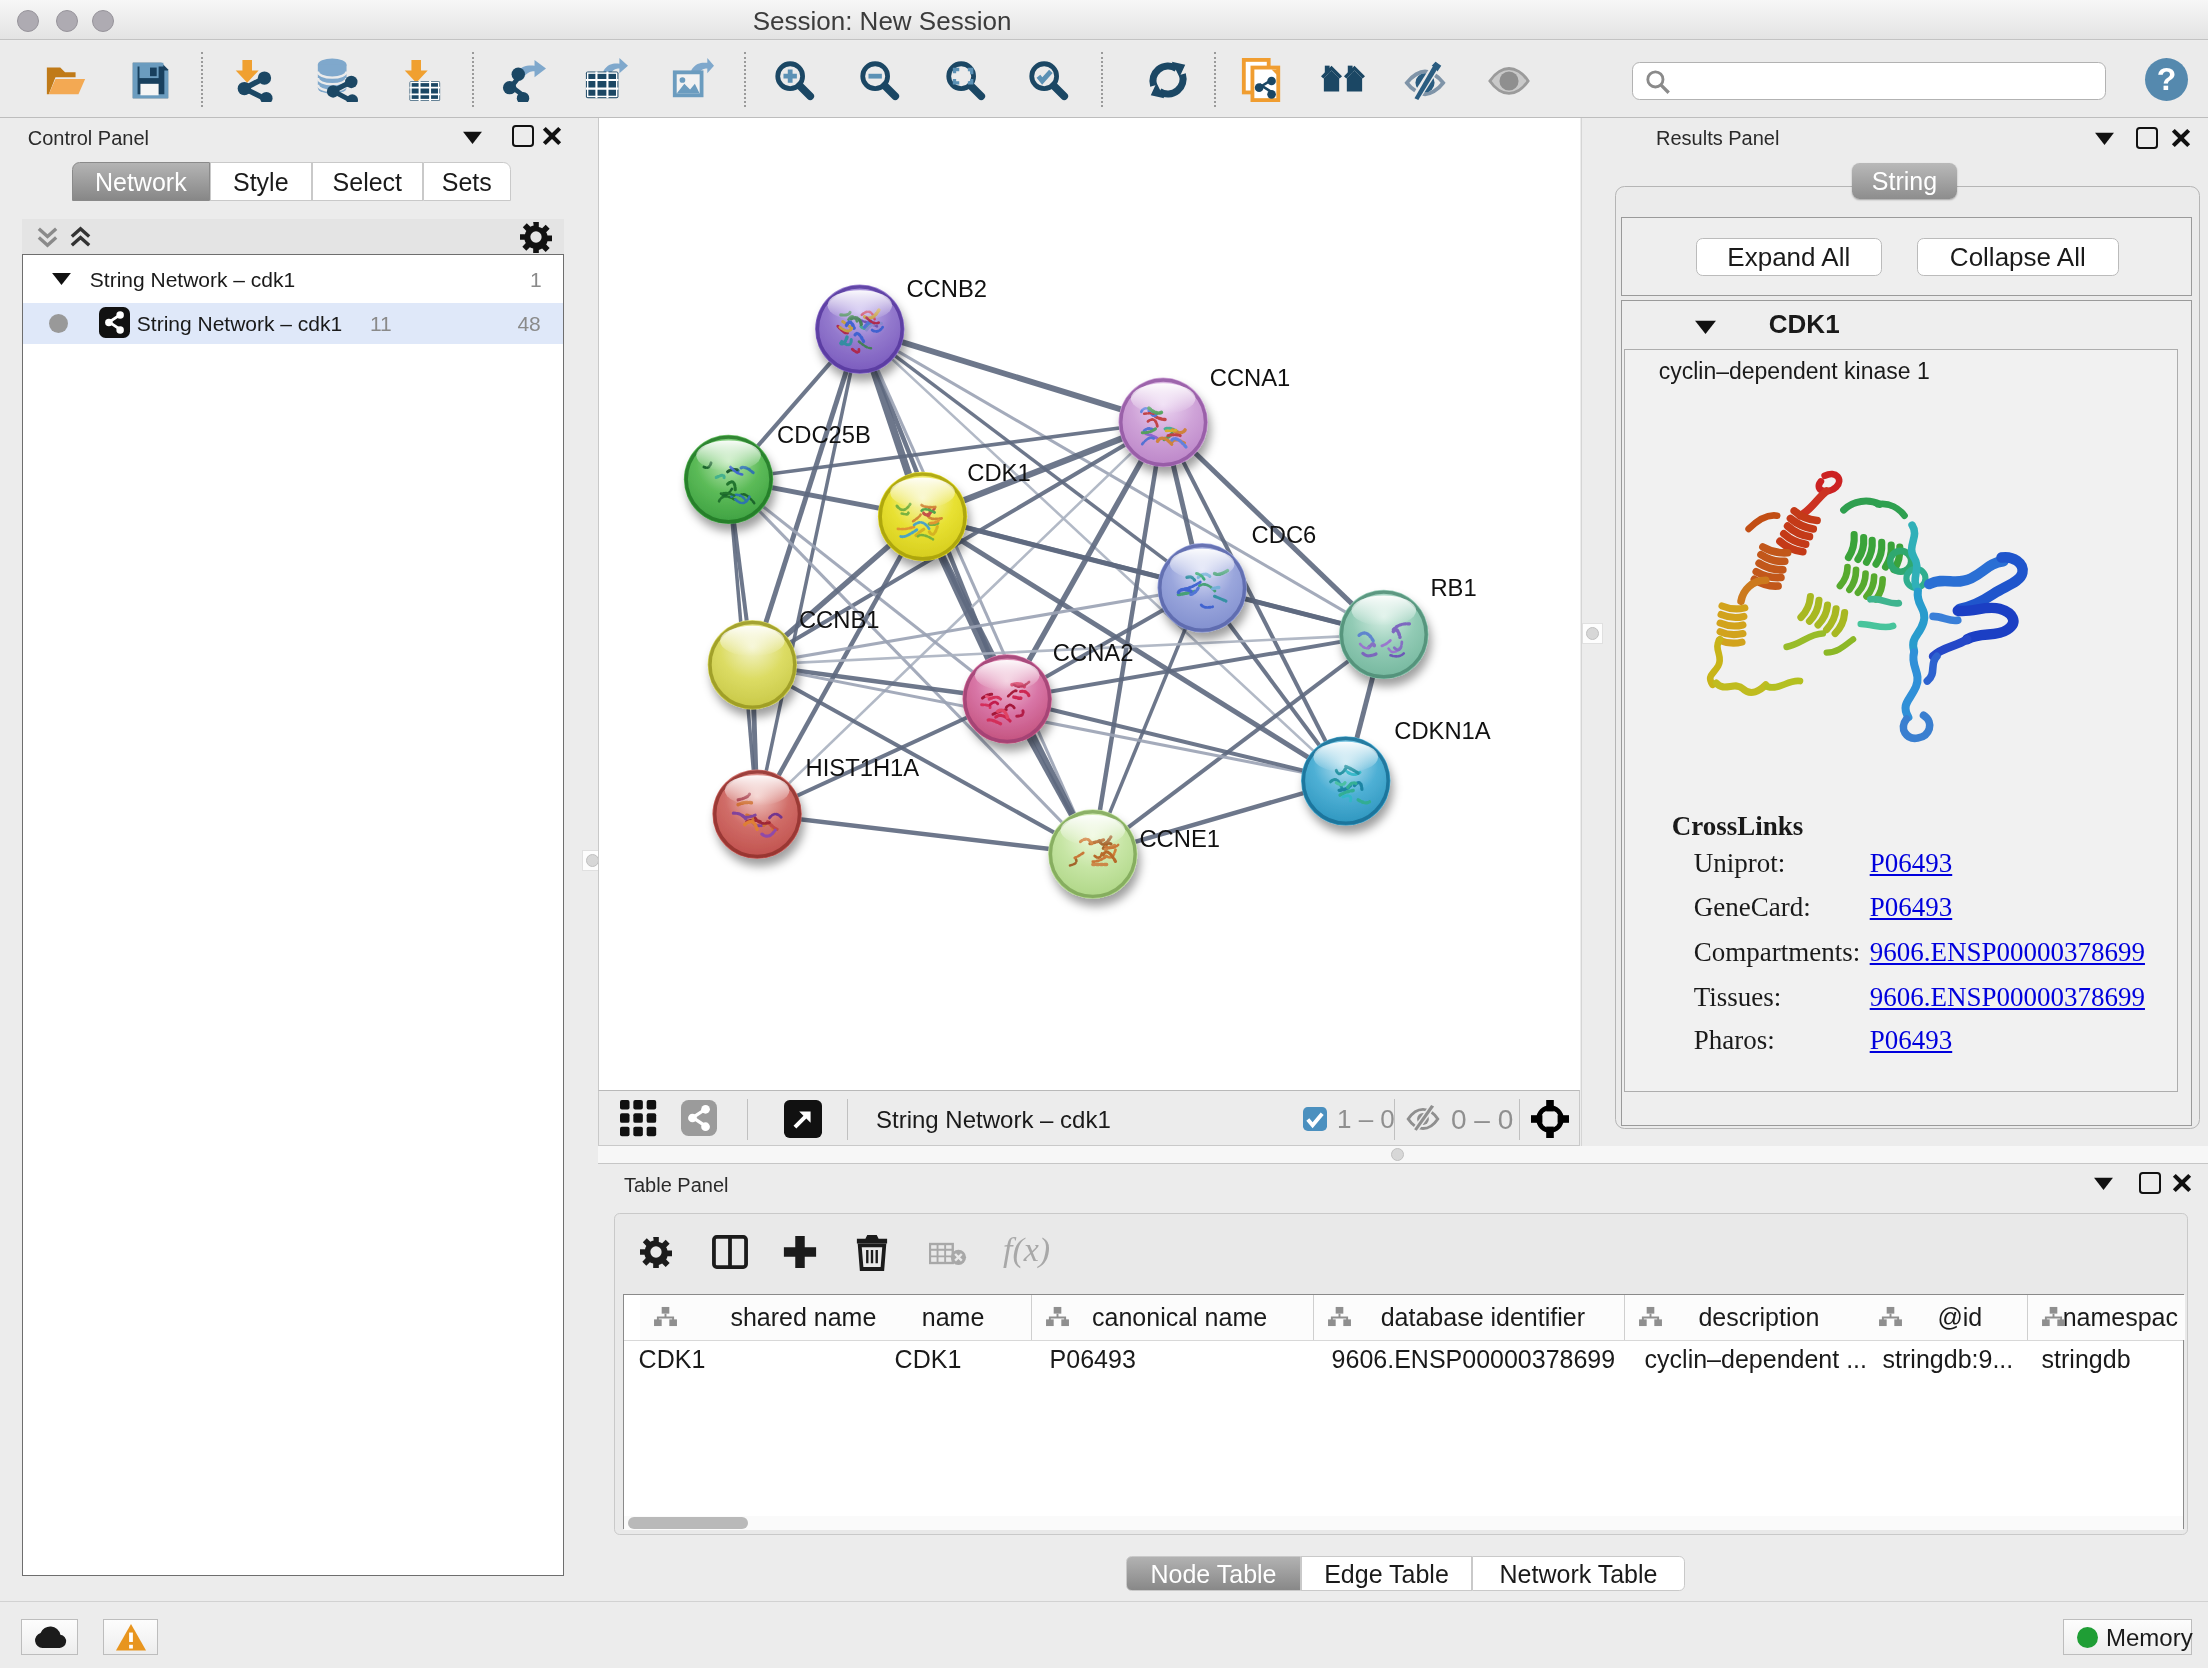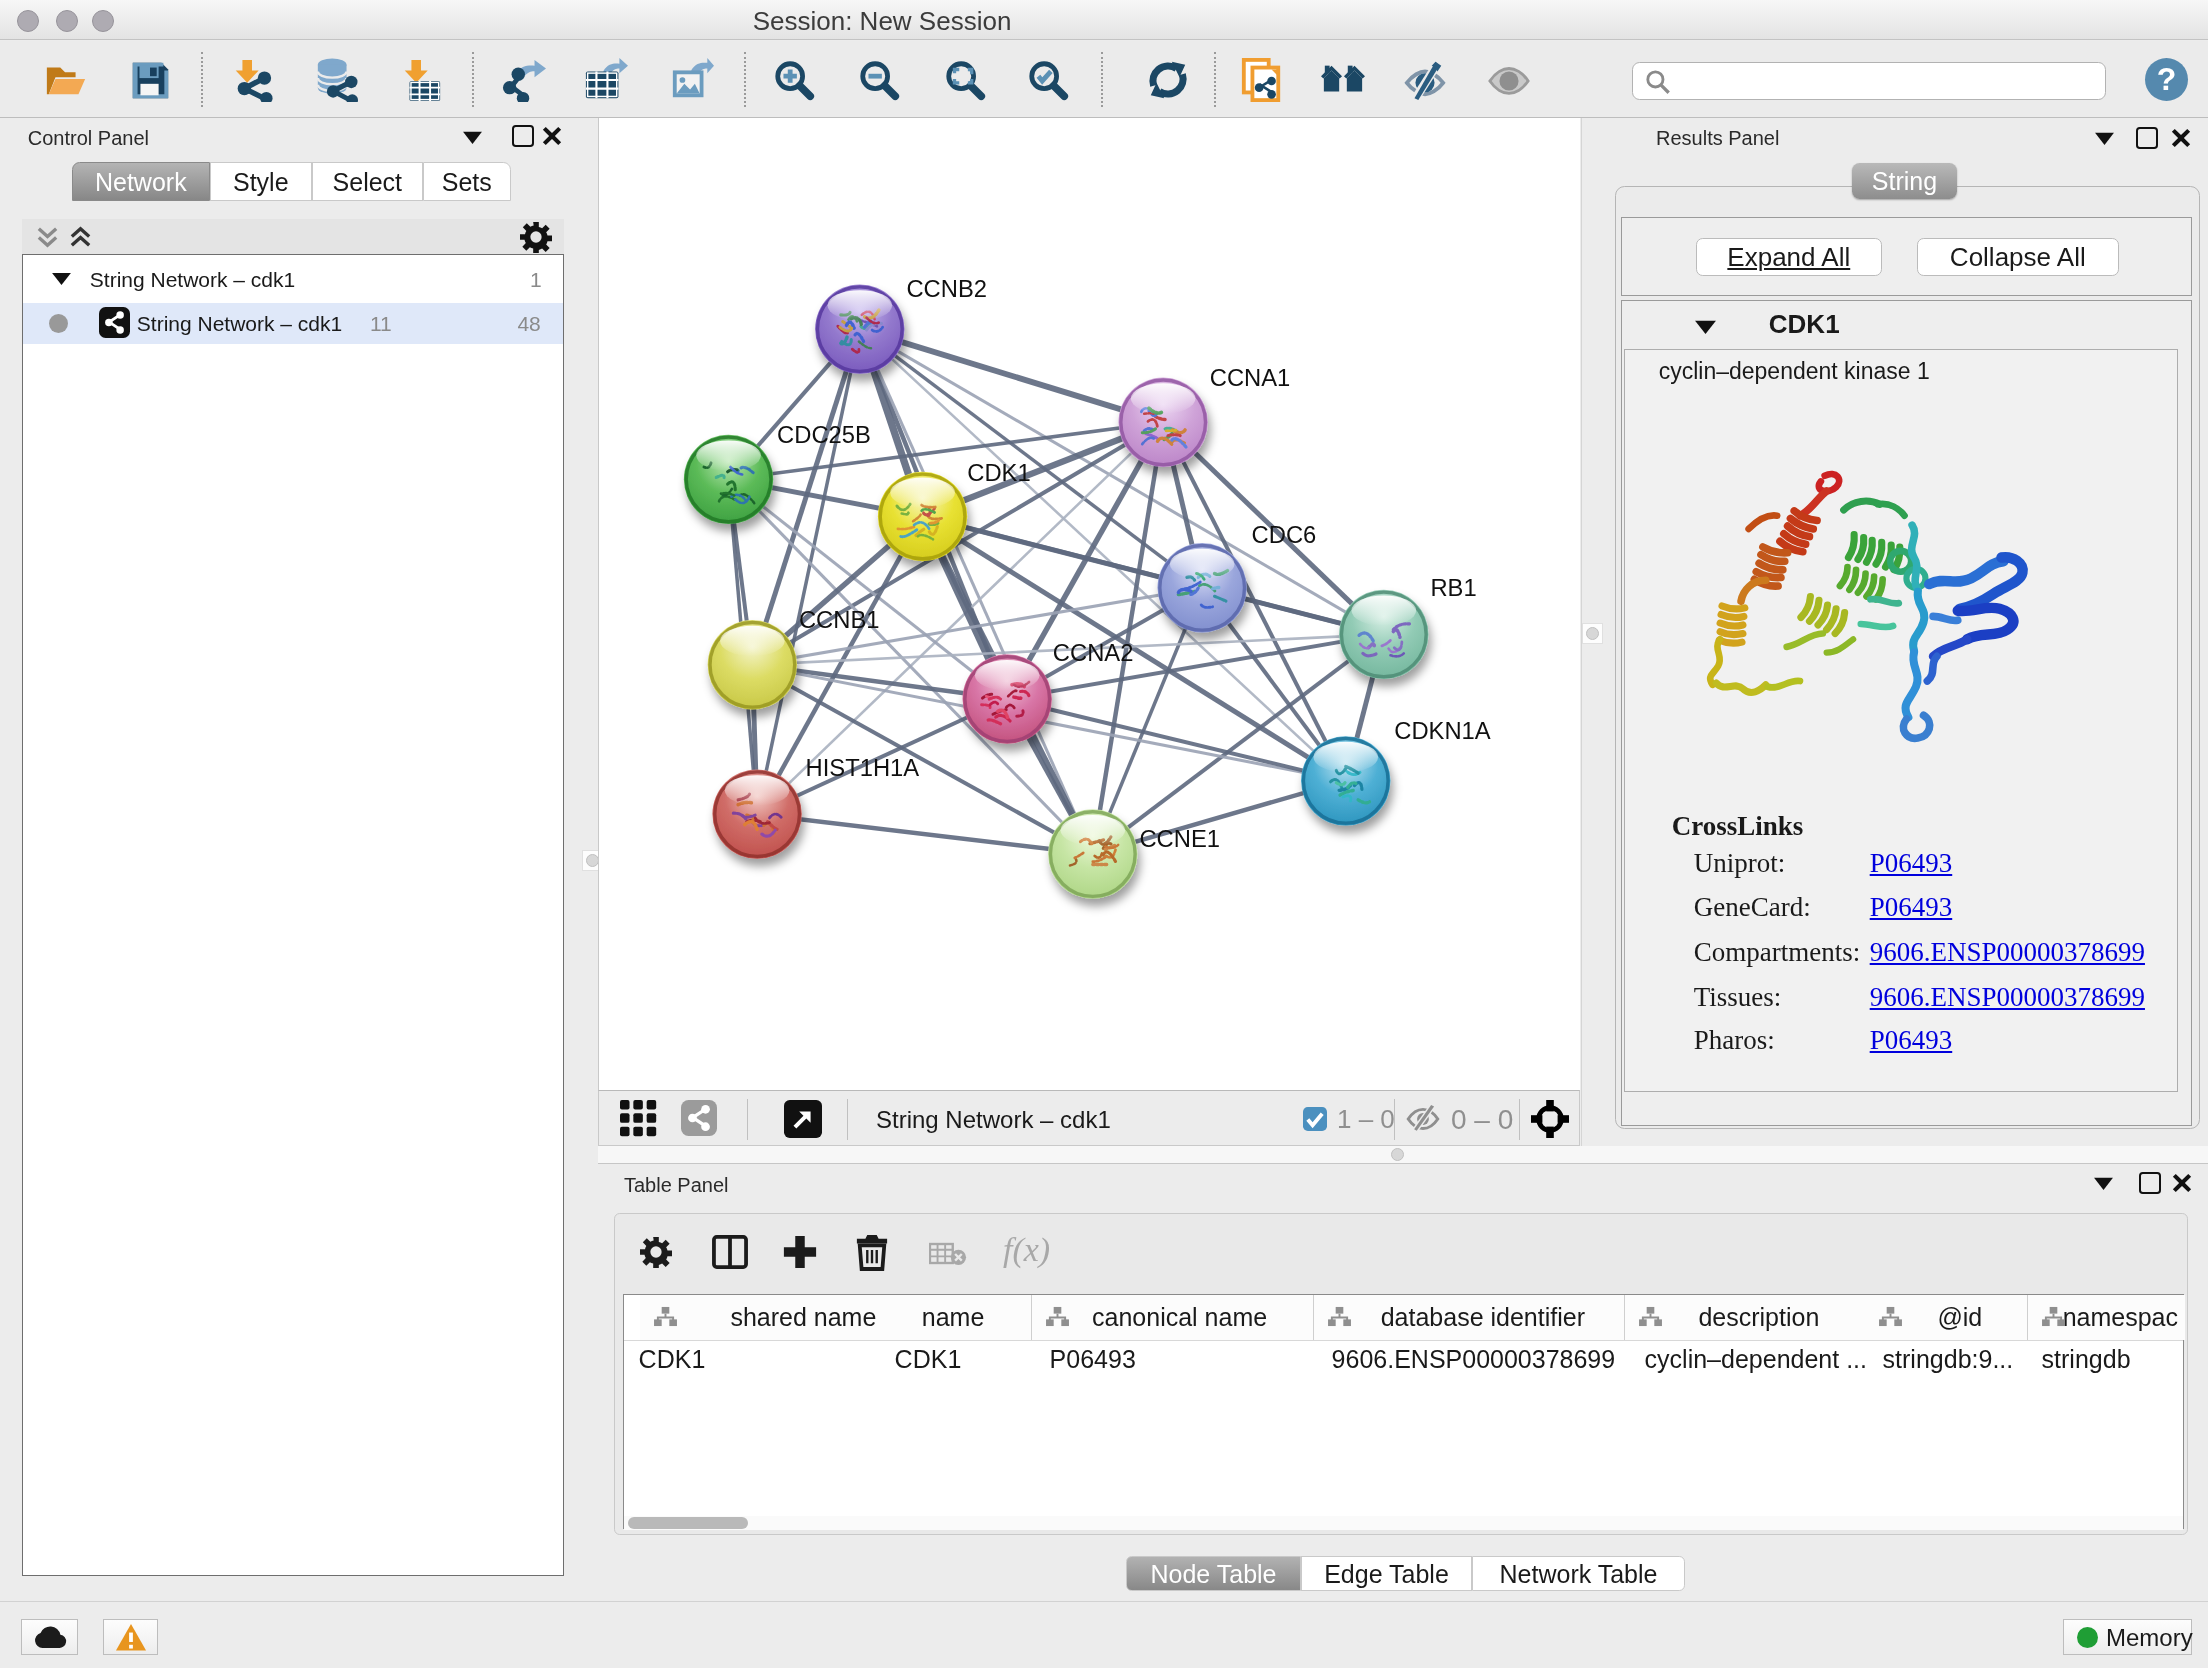--- a/index.html
+++ b/index.html
@@ -716,21 +716,21 @@
   <div style="position:absolute; left:44px; top:8.6px;margin-left:30px;" class="pheader-title">Results Panel</div>
   <svg class="abs" style="left:512px; top:12.4px; width:21px; height:17px;" viewBox="0 0 22 18">
       <path d="M1 3h20L11 16z" fill="#111"></path>
     </svg>
   <div class="abs" style="left:554px; top:8.6px; width:22px; height:22px; border:2.9px solid #111; border-radius:3.8px;"></div>
   <svg class="abs" style="left:587px; top:7.6px; width:24px; height:24px;" viewBox="0 0 25 25">
       <path d="M3 6l3-3 6.5 6.5L19 3l3 3-6.5 6.5L22 19l-3 3-6.5-6.5L6 22l-3-3 6.5-6.5z" fill="#111"></path>
     </svg>
   <div id="rp-bigbox">
     <div id="rp-btnbox" class="rp-inner">
-      <div class="rbtn" style="left:74px; width:186px;text-decoration:underline;">Expand All</div>
+      <div class="rbtn" style="left:74px; width:186px;">Expand All</div>
       <div class="rbtn" style="left:295px; width:202px;">Collapse All</div>
     </div>
     <div id="rp-cdkbox" class="rp-inner">
       <svg class="abs" style="left:72px; top:17px; width:23px; height:18px;" viewBox="0 0 24 19">
           <path d="M1 3h22L12 17z" fill="#111"></path>
         </svg>
       <div class="abs" style="left:147px; top:7.6px; font-size:26px; font-weight:bold;">CDK1</div>
       <div id="rp-descbox">
         <div style="position:absolute; left:34px; top:7.6px; font-size:23px;">cyclin–dependent kinase 1</div>
         <svg class="abs" style="left:59px; top:116px; width:346px; height:298px;" viewBox="0 0 364 313" fill="none" stroke-linecap="round">

